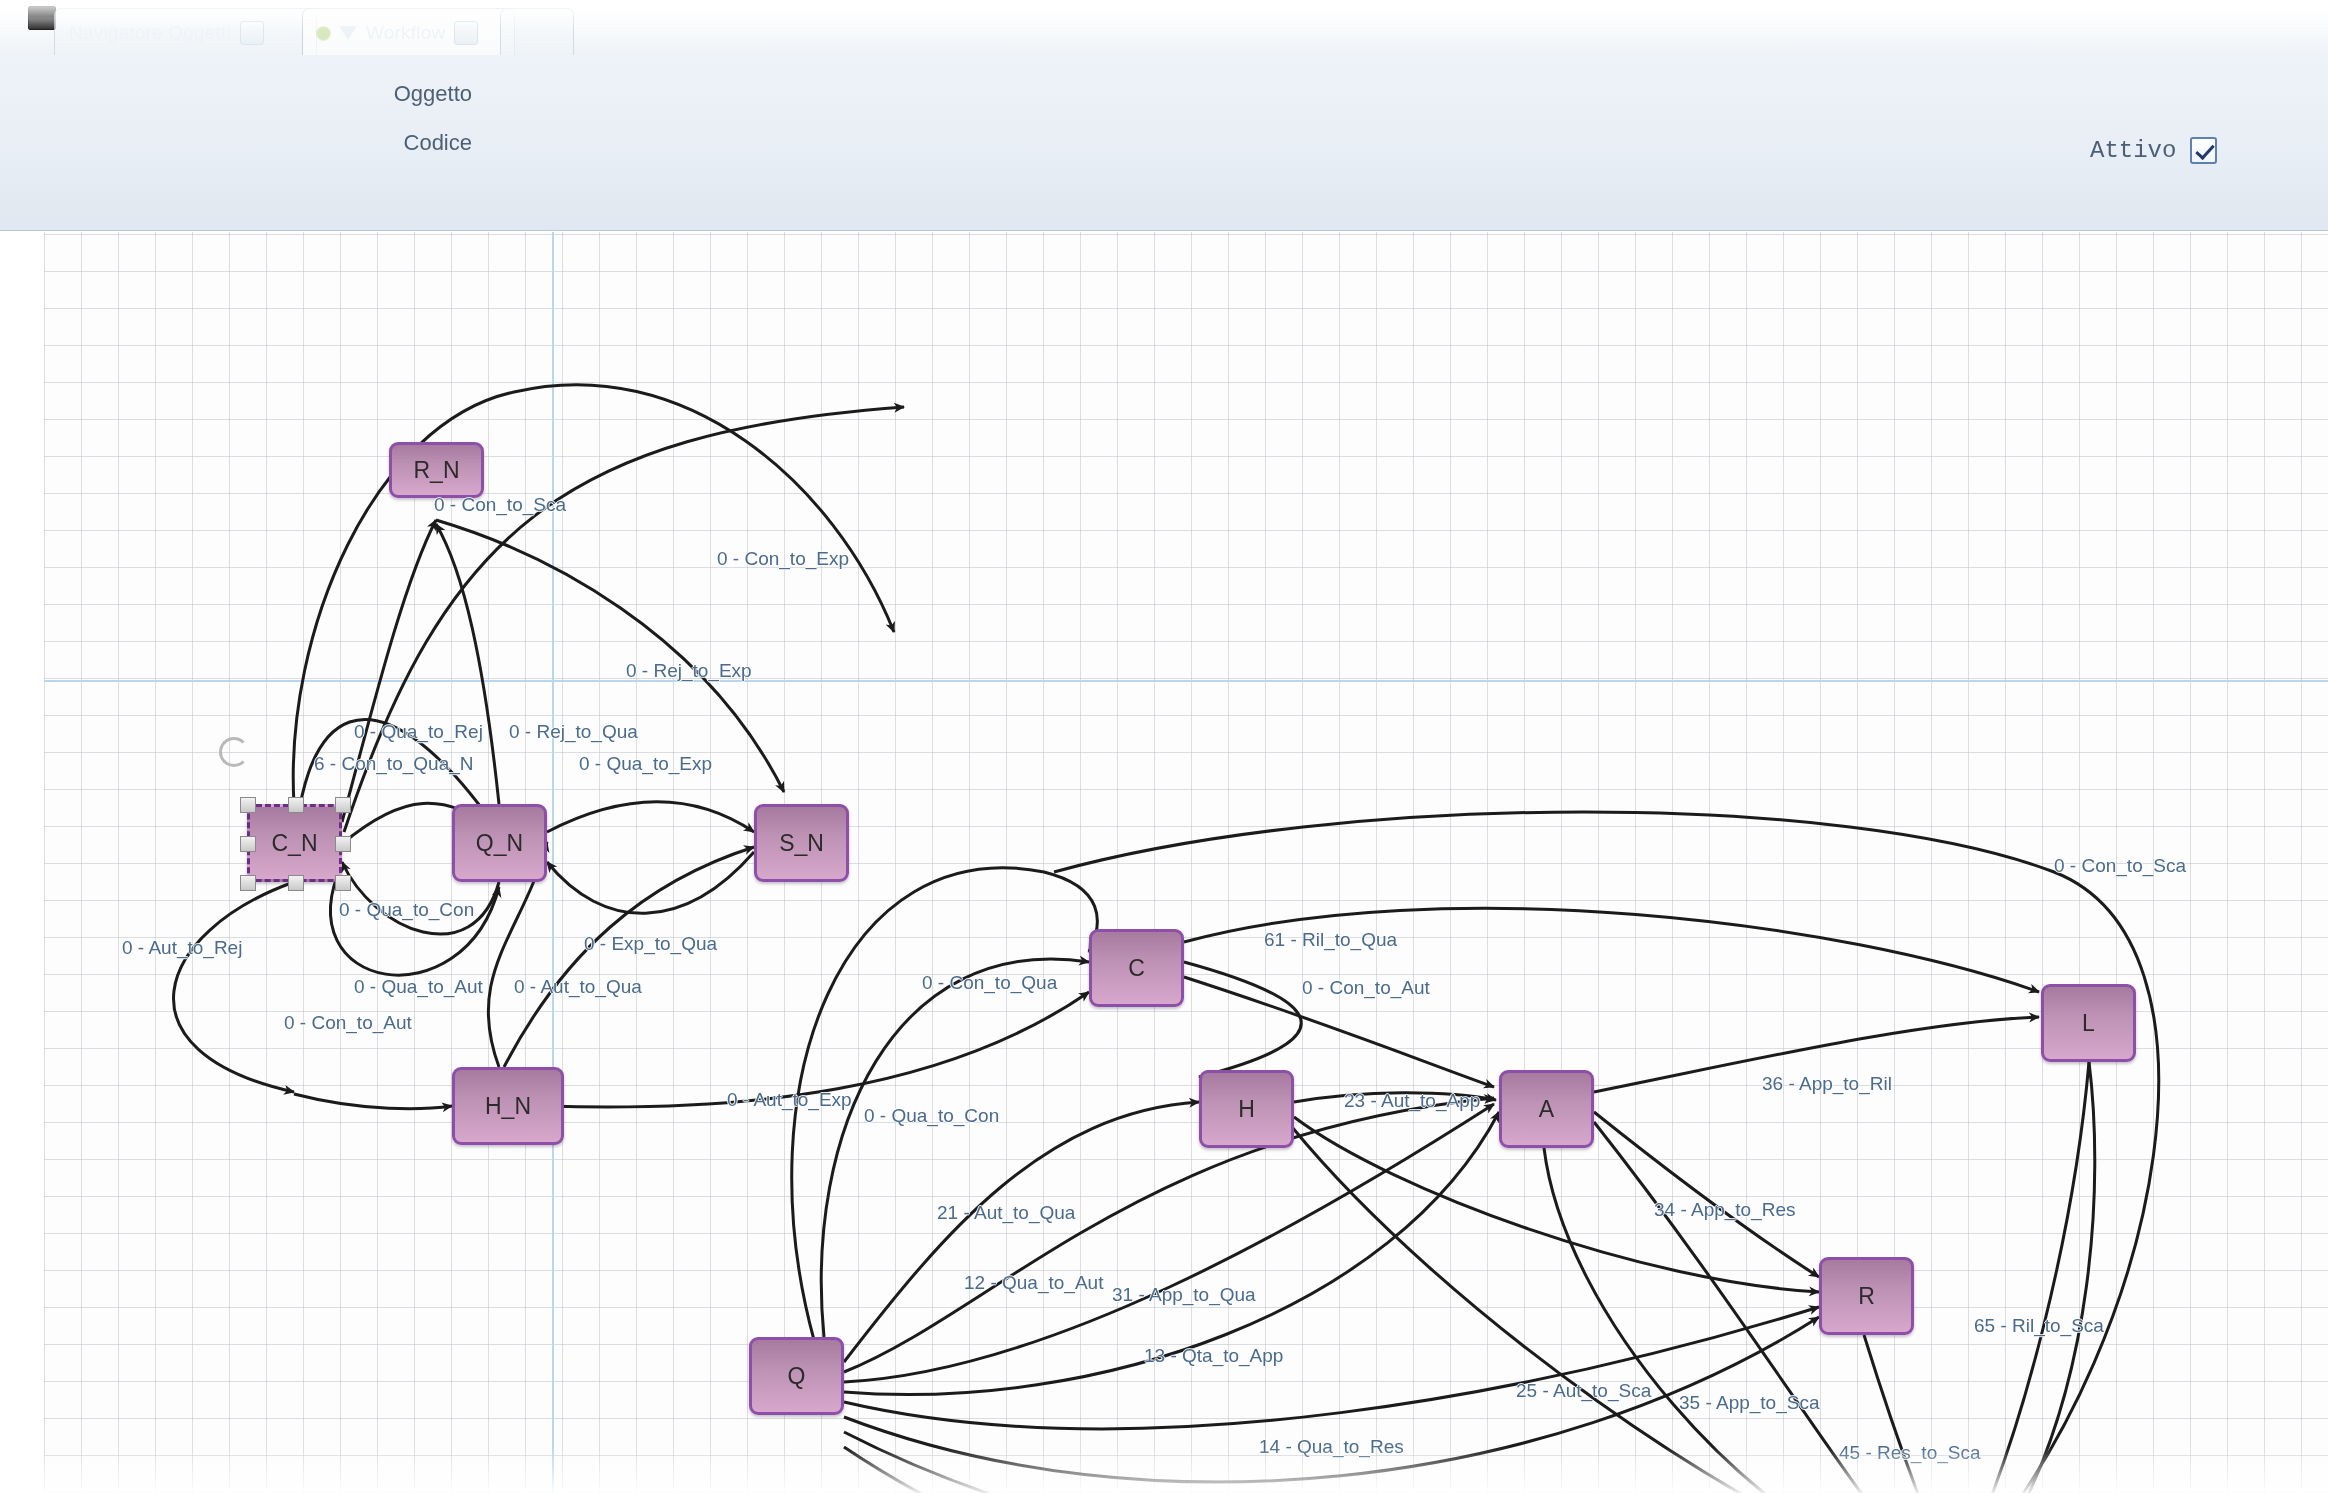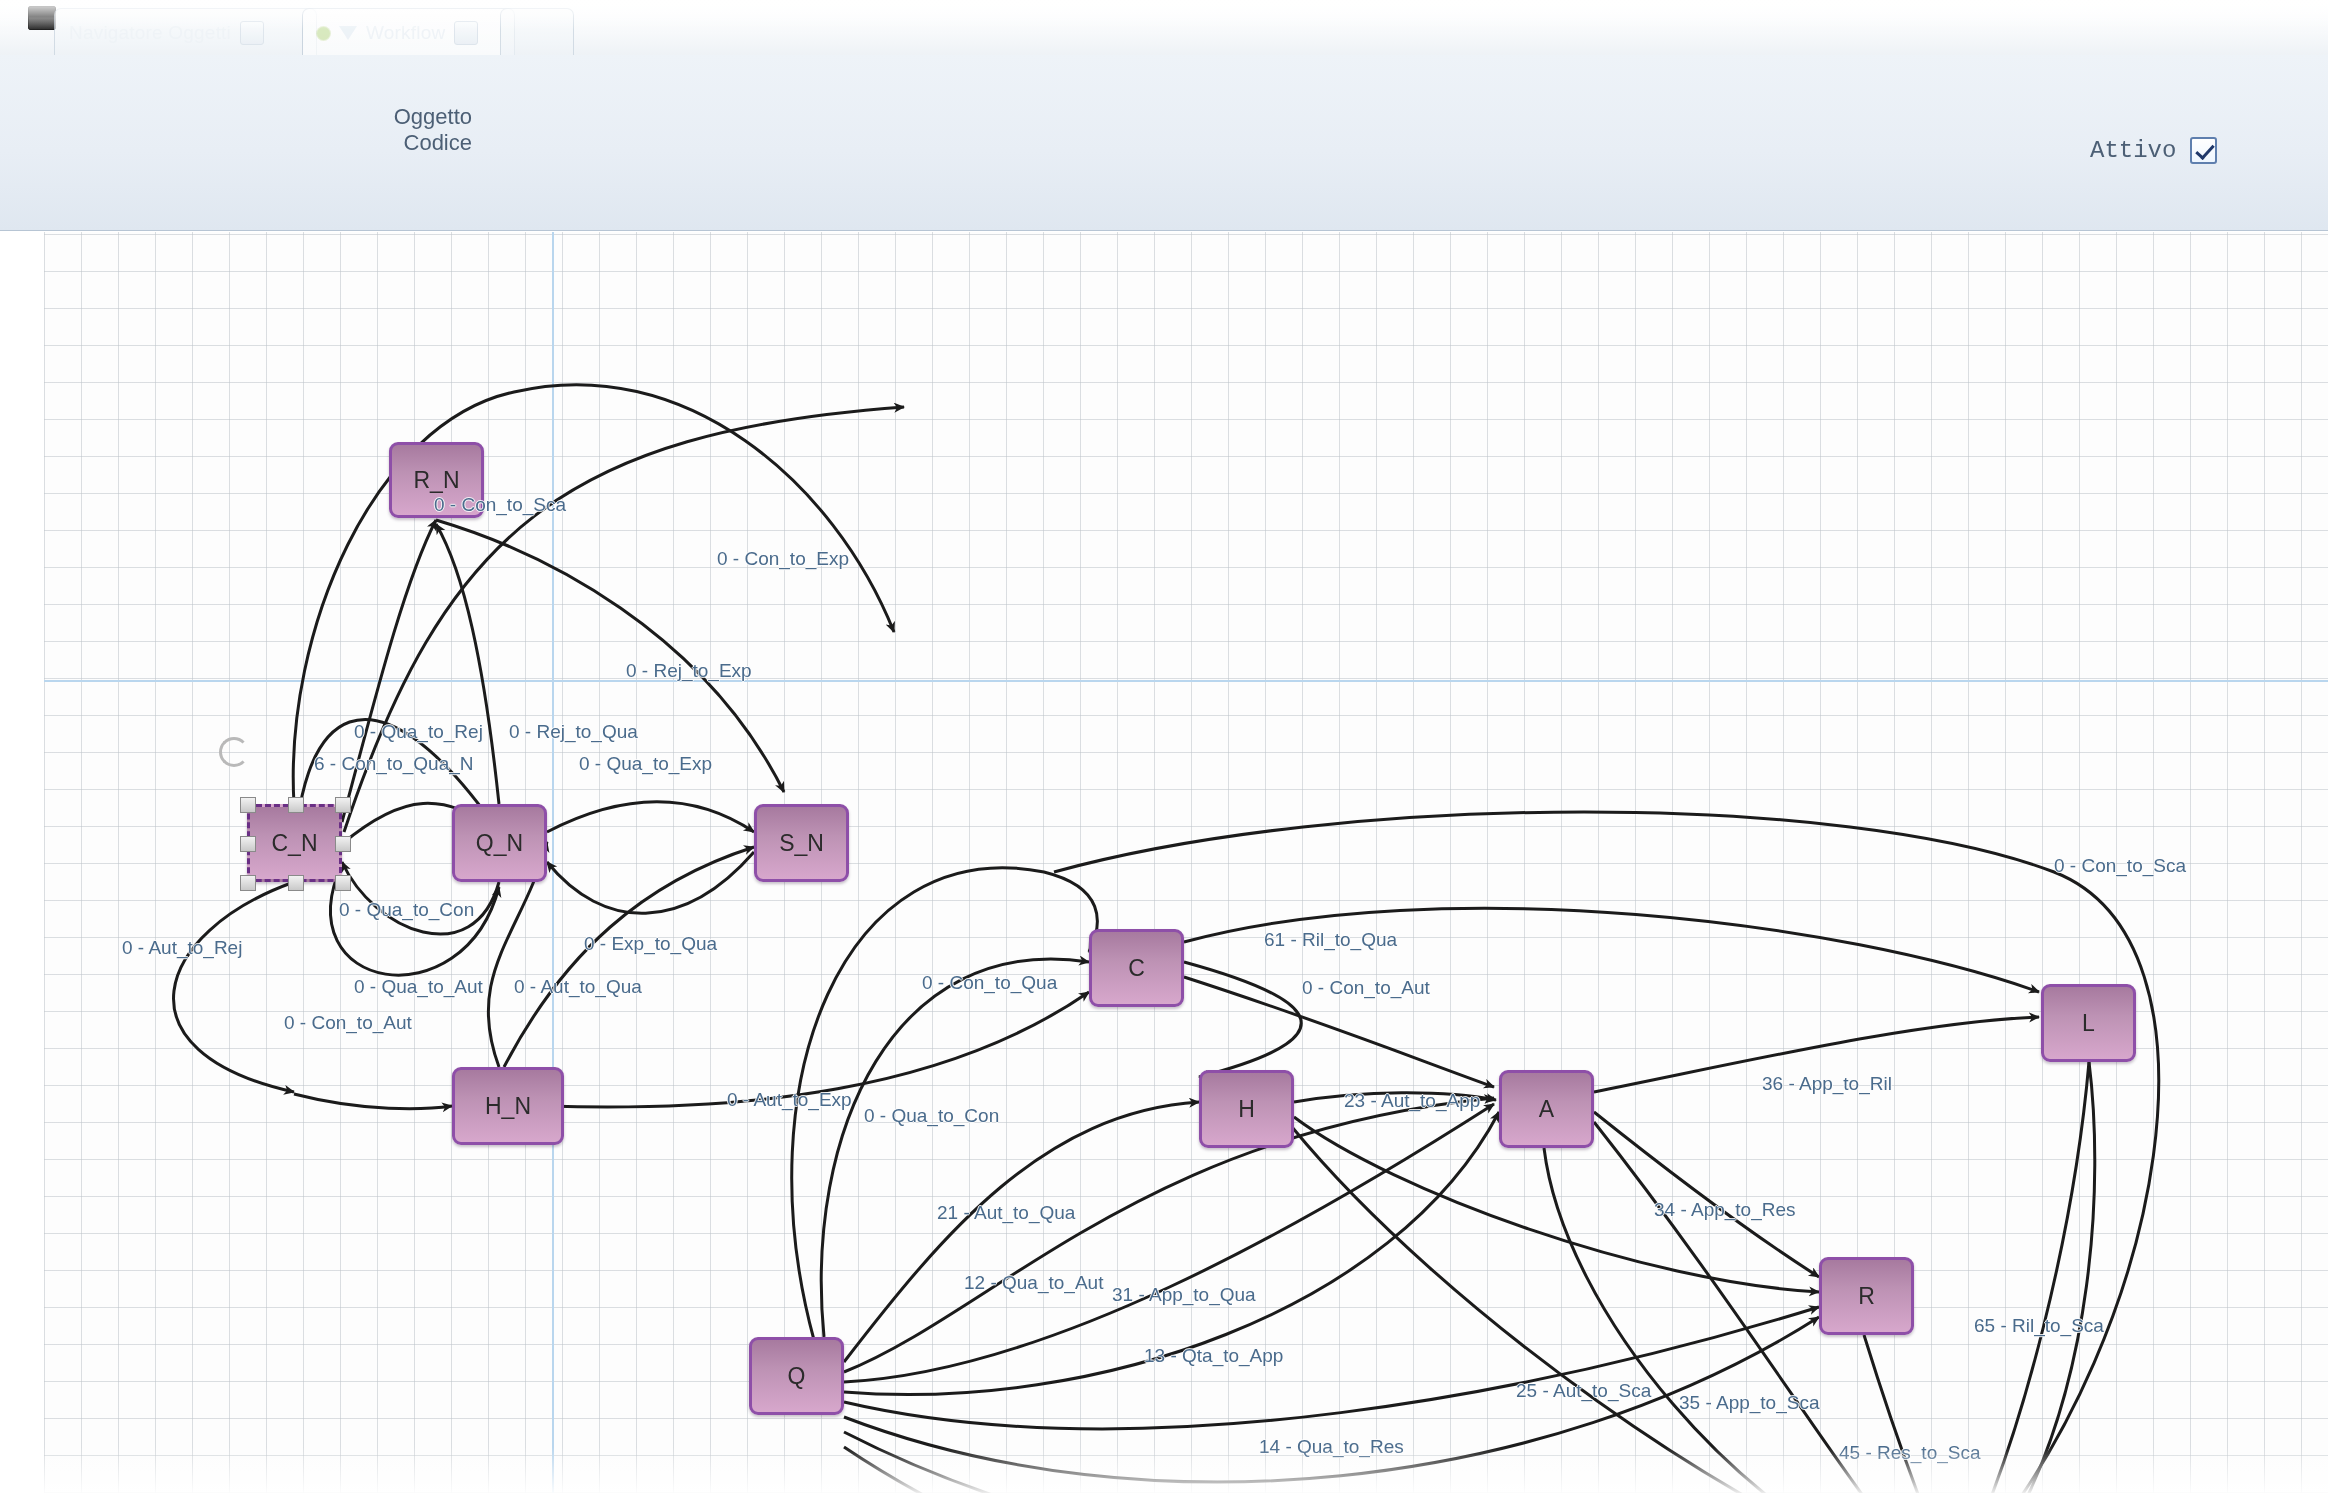--- a/index.html
+++ b/index.html
@@ -92,21 +92,21 @@
     background: linear-gradient(180deg,#eef3f8 0%,#e8eef5 55%,#dfe7f0 100%);
     border-bottom: 1px solid #b7c5d4;
   }
   .field-row {
     position: absolute;
     left: 0;
     height: 42px;
     display: flex;
     align-items: center;
   }
-  .field-row.r1 { top: 18px; margin-top: 23px; }
+  .field-row.r1 { top: 18px; }
   .field-row.r2 { top: 67px; }
   .field-row.r3 { top: 116px; }
   .field-label {
     width: 490px;
     text-align: right;
     padding-right: 18px;
     font-size: 22px;
     color: #4c5f75;
     box-sizing: border-box;
   }
@@ -337,21 +337,21 @@
         <path d="M1010,640 C1300,560 1800,560 2010,640 C2190,710 2120,1100 1935,1320"></path>
         <path d="M1140,710 C1400,640 1800,690 1995,760"></path>
       </g>
 
       <g fill="none" stroke="#1b1b1b" stroke-width="3">
         <path d="M2045,830 C2060,950 2050,1150 1965,1300"></path>
       </g>
     </svg>
 
     <div class="selfloop-icon" style="left:175px; top:505px;"></div>
-  <div class="node" style="left: 345px; top: 210px; width: 95px; height: 76px;">
+  <div class="node" style="left: 345px; top: 210px; width: 95px; height: 56px;">
         <span>R_N</span>
       </div>
       <div class="node selected" style="left: 203px; top: 572px; width: 95px; height: 78px;">
         <span>C_N</span>
       </div>
       <div class="handle" style="left: 196px; top: 565px;"></div>
       <div class="handle" style="left: 243.5px; top: 565px;"></div>
       <div class="handle" style="left: 291px; top: 565px;"></div>
       <div class="handle" style="left: 196px; top: 604px;"></div>
       <div class="handle" style="left: 291px; top: 604px;"></div>

